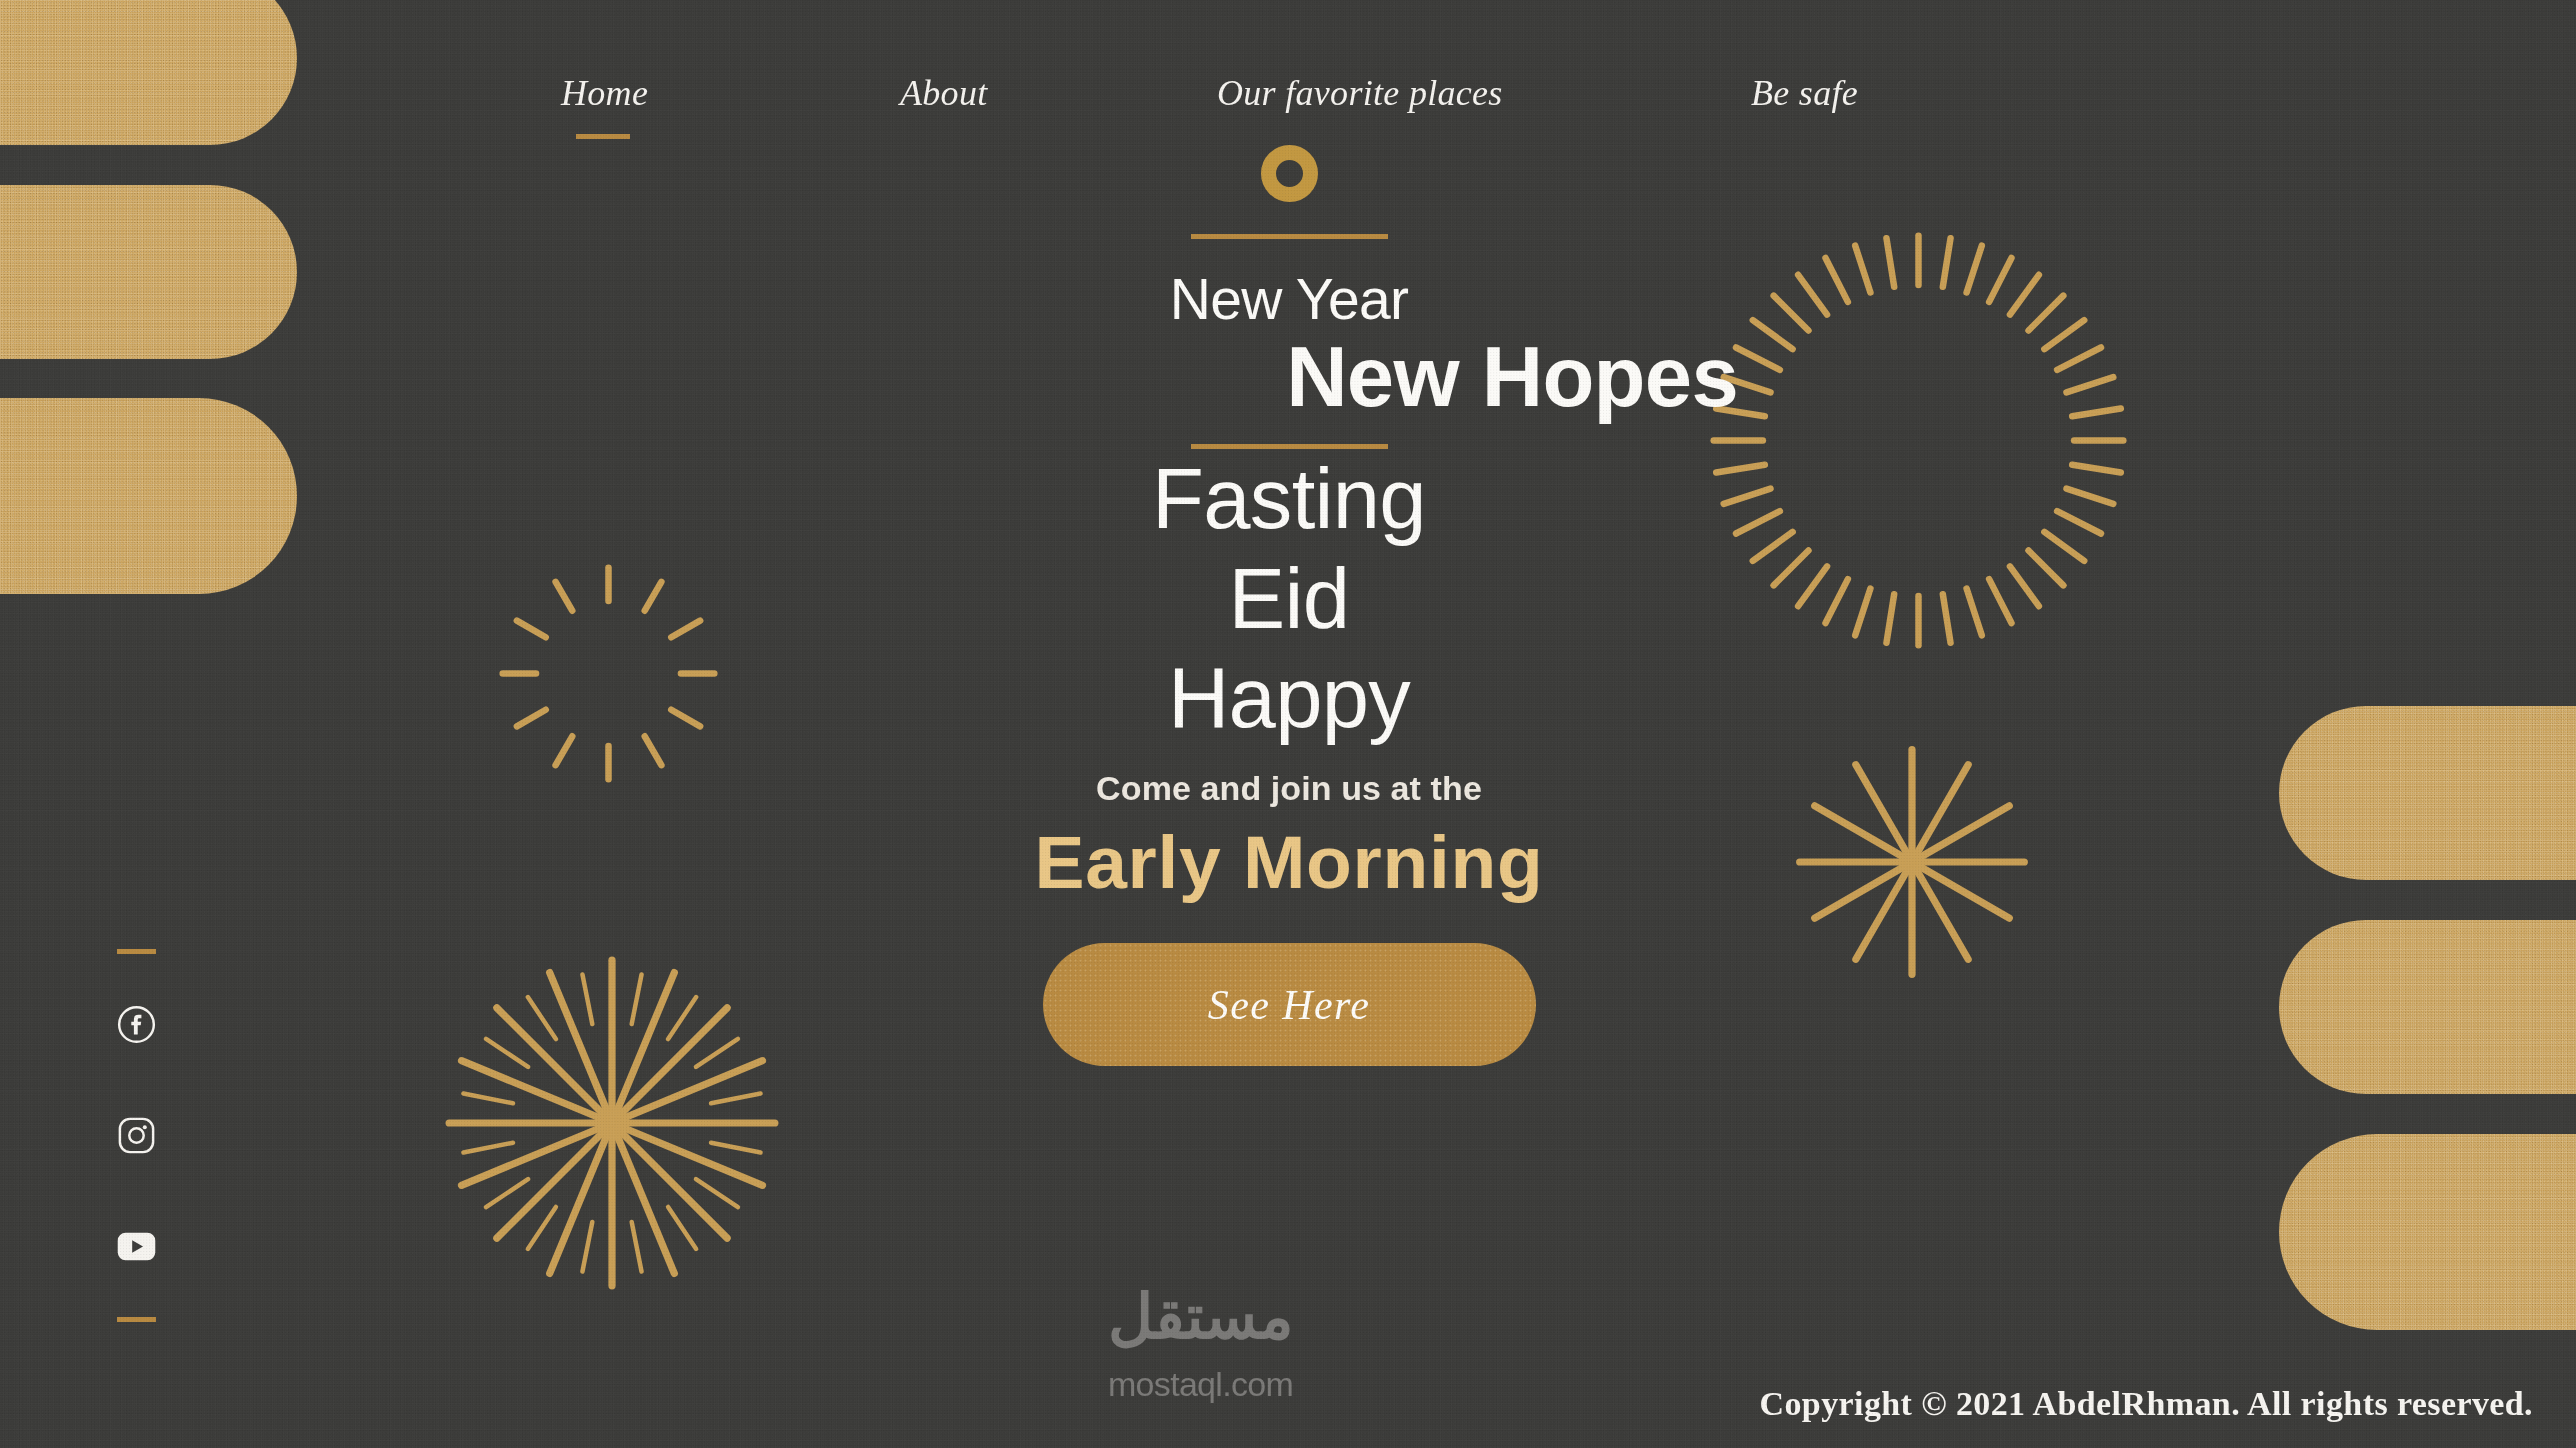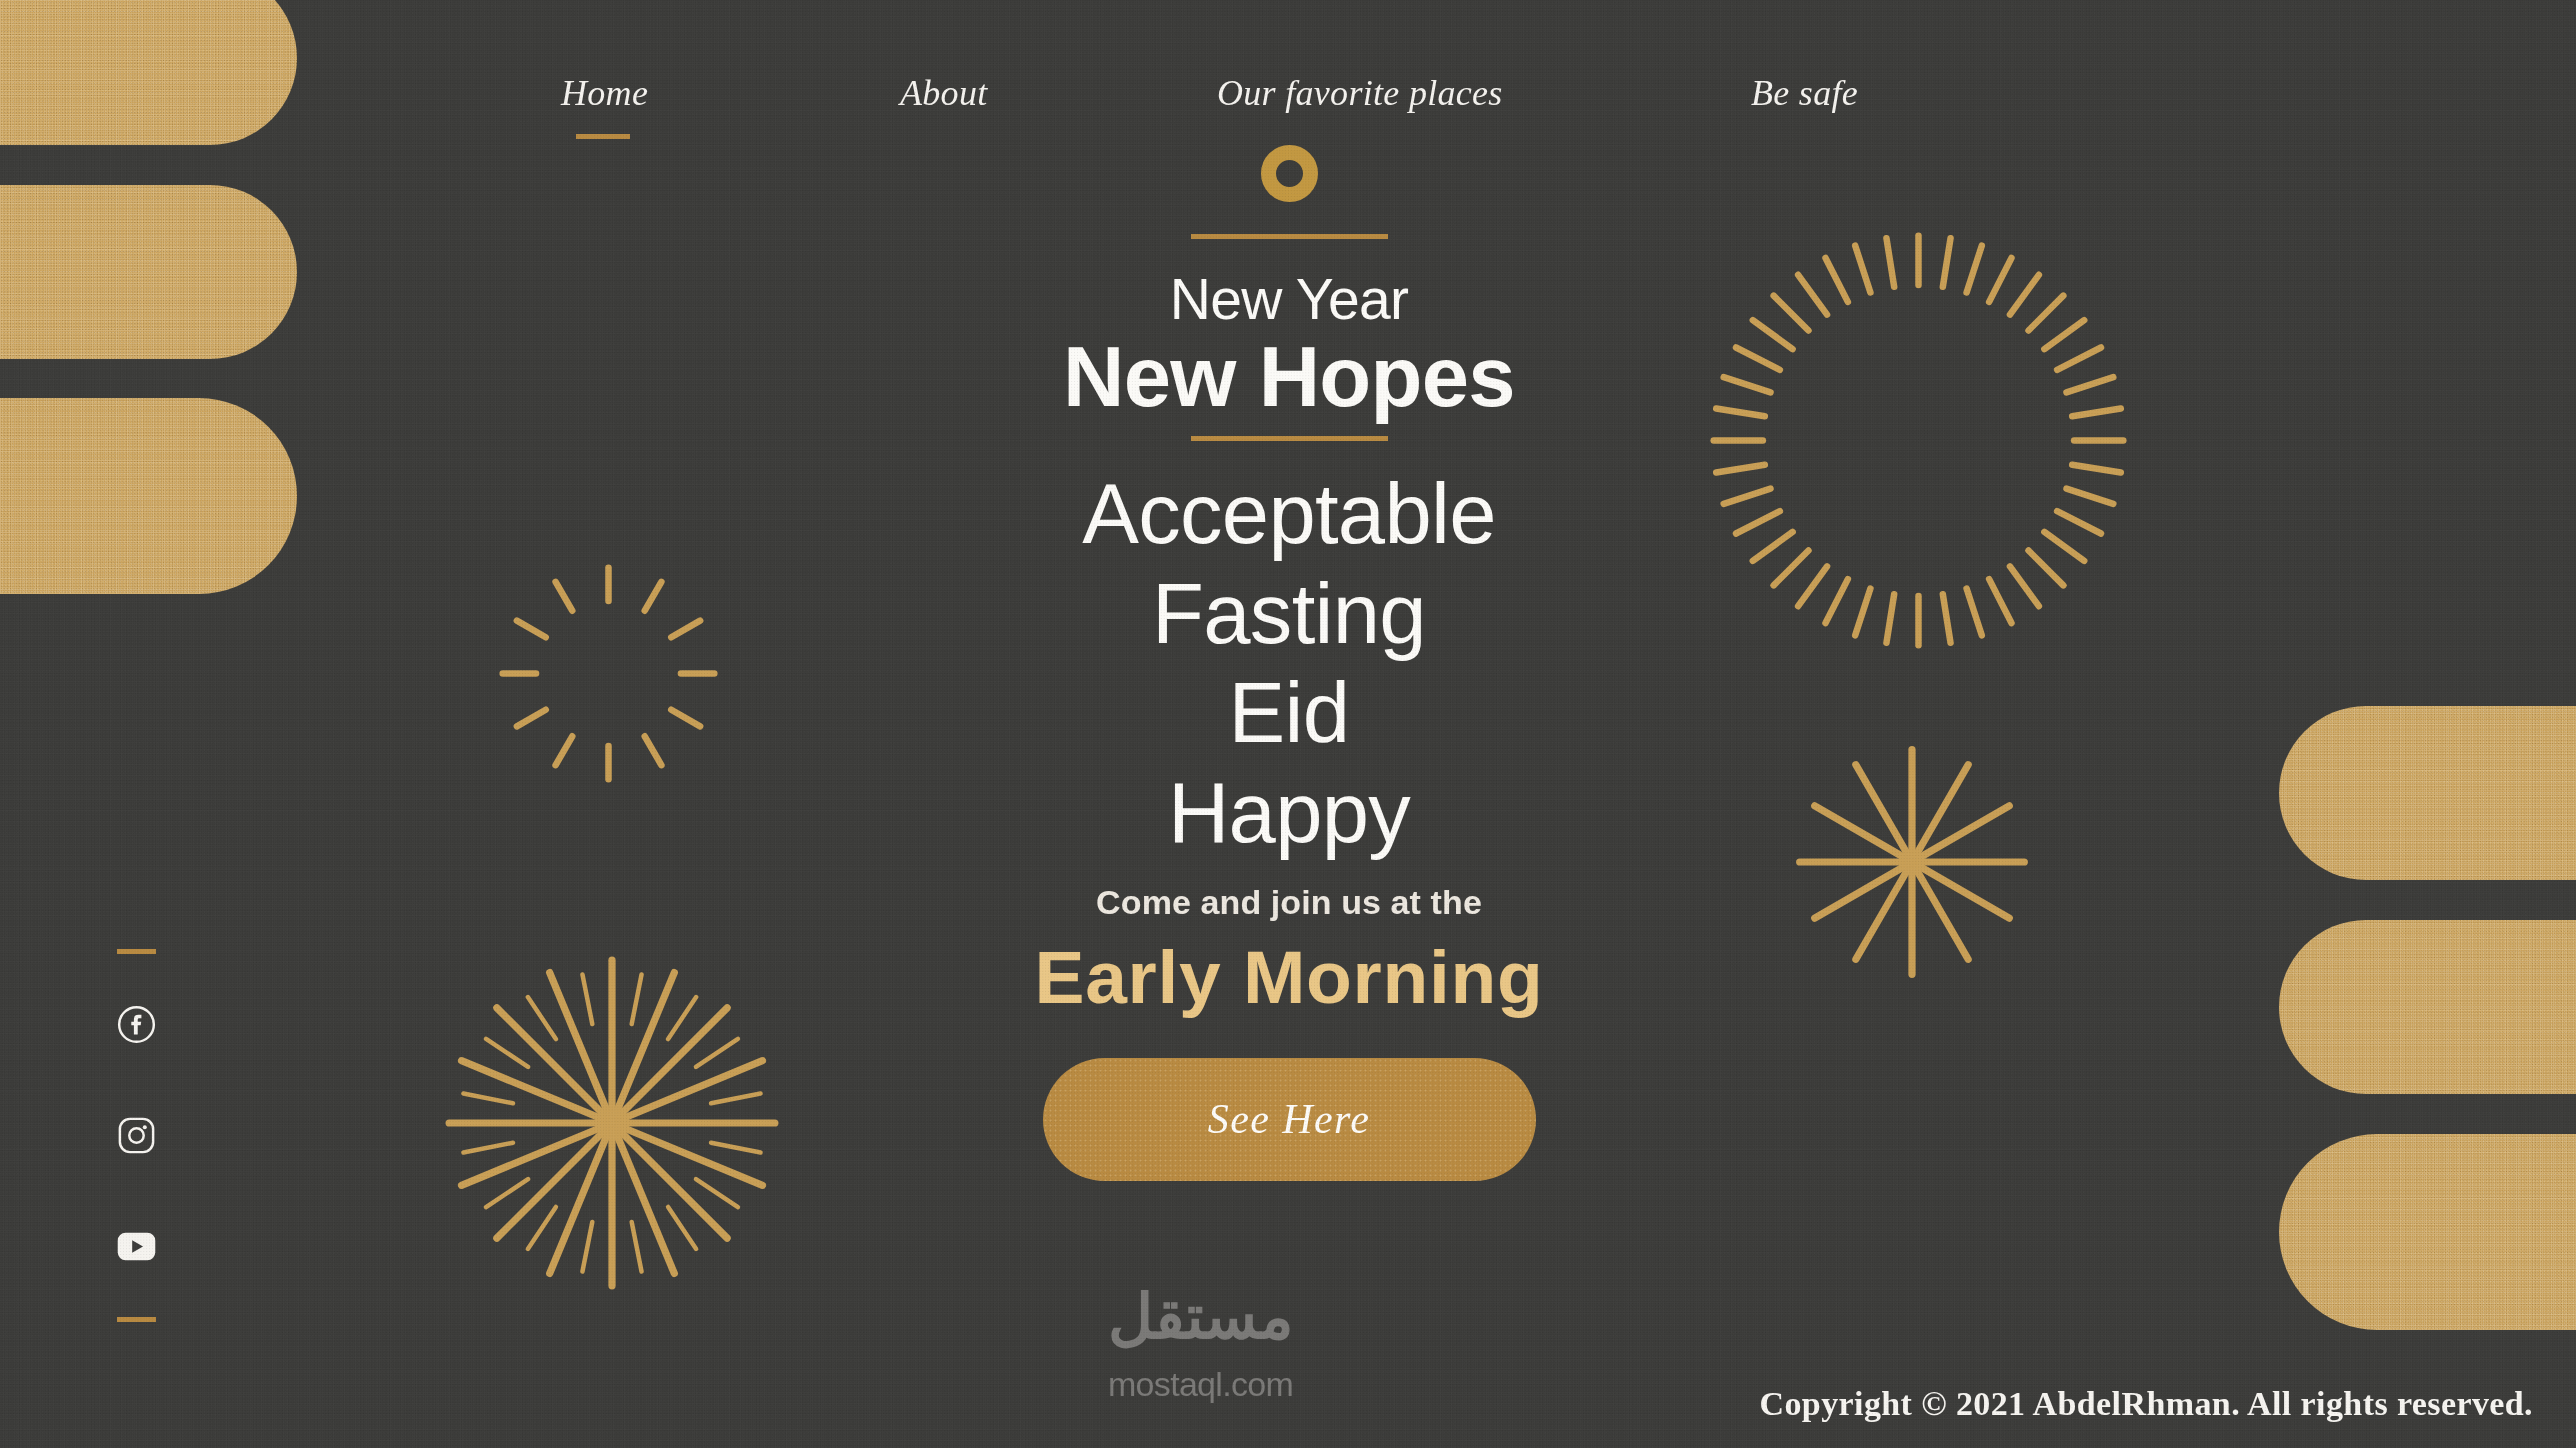--- a/index.html
+++ b/index.html
@@ -94,21 +94,21 @@
     height: 5px;
     background: #b8893f;
     margin: 0 auto;
   }
   .hero-line {
     color: #fbfaf7;
     line-height: 1.08;
     letter-spacing: -0.7px;
   }
   .l1 { font-size: 57px; font-weight: 300; margin-top: 30px; }
-  .l2 { font-size: 85px; font-weight: 700; margin-bottom: 14px; }
+  .l2 { font-size: 85px; font-weight: 700; margin-bottom: 22px; text-align: right; }
   .promo {
     color: #fbfaf7;
     font-size: 85px;
     font-weight: 300;
     line-height: 1.17;
     letter-spacing: -0.7px;
     margin-top: 23px;
   }
   .join {
     margin-top: 21px;
@@ -341,21 +341,20 @@
     <div class="nav-item" style="left:1751px;">Be safe</div>
   </nav>
 
   <div id="hero">
     <div id="ring"></div>
     <div class="rule"></div>
     <div class="hero-line l1">New Year</div>
     <div class="hero-line l2">New Hopes</div>
     <div class="rule"></div>
 
-    <div class="promo" style="margin-top:23px">Acceptable</div>
     <div class="promo" style="margin-top:0">Fasting</div>
     <div class="promo" style="margin-top:0">Eid</div>
     <div class="promo" style="margin-top:0">Happy</div>
 
     <div class="join">Come and join us at the</div>
     <div class="early">Early  Morning</div>
 
     <button id="cta">See  Here</button>
   </div>
 

